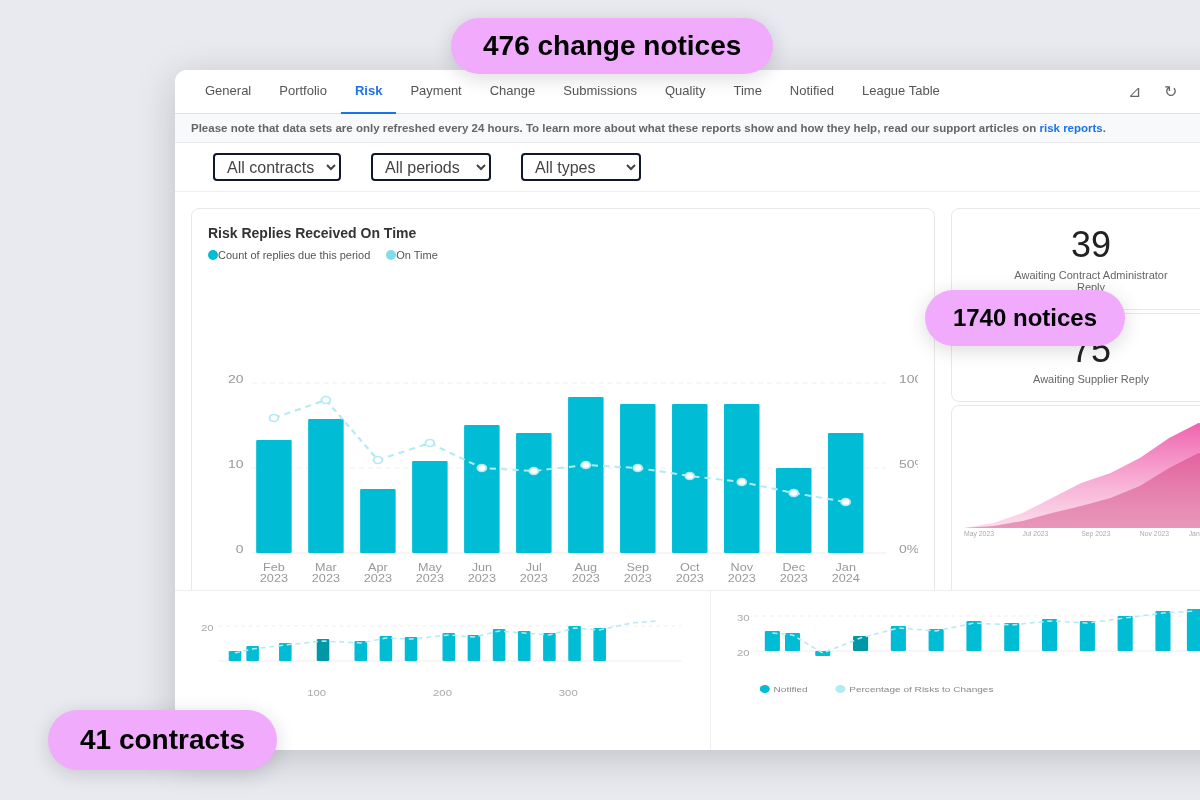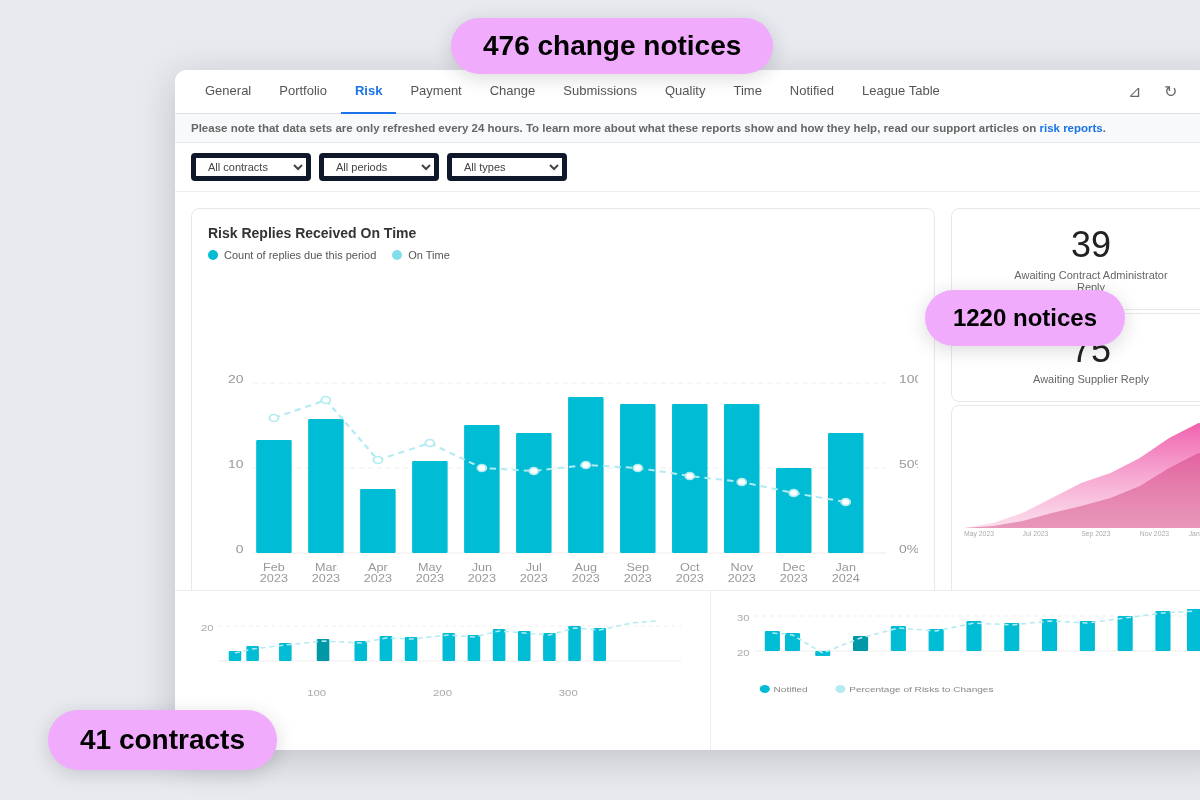--- a/index.html
+++ b/index.html
@@ -115,27 +115,28 @@
 
     
     .filter-row {
       display: flex;
       gap: 8px;
       padding: 10px 16px;
       border-bottom: 1px solid #eee;
     }
     .filter-select {
       height: 28px;
-      border: 5px solid #0f172a;
+      border: 2px solid #0f172a;
       border-radius: 4px;
       padding: 0 8px;
-      font-size: 11px;
+      font-size: 16px;
       color: #444;
       background: white;
       min-width: 120px;
+      margin-left: 22px;
     }
 
     
     .dash-content {
       padding: 16px;
       display: grid;
       grid-template-columns: 1fr 280px;
       gap: 16px;
       height: calc(100% - 130px);
       overflow: hidden;
@@ -156,21 +157,20 @@
       margin-bottom: 8px;
     }
     .chart-legend {
       display: flex;
       gap: 16px;
       margin-bottom: 12px;
     }
     .legend-item {
       display: flex;
       align-items: center;
-      gap: 6px;
       font-size: 11px;
       color: #555;
     }
     .legend-dot {
       width: 10px;
       height: 10px;
       border-radius: 50%;
     }
 
     
@@ -486,18 +486,18 @@
         <text x="37" y="91" font-size="8" fill="#888">Notified</text>
         <circle cx="90" cy="88" r="4" fill="#b2ebf2"></circle>
         <text x="97" y="91" font-size="8" fill="#888">Percentage of Risks to Changes</text>
       </svg>
     </div>
   </div>
 
 </div>
 
 <div class="pill pill-notices">
-  <span>1220 notices</span>
+  <span>1740 notices</span>
 </div>
 
 <div class="pill pill-contracts">
   <span>41 contracts</span>
 </div>
 
 </body></html>

